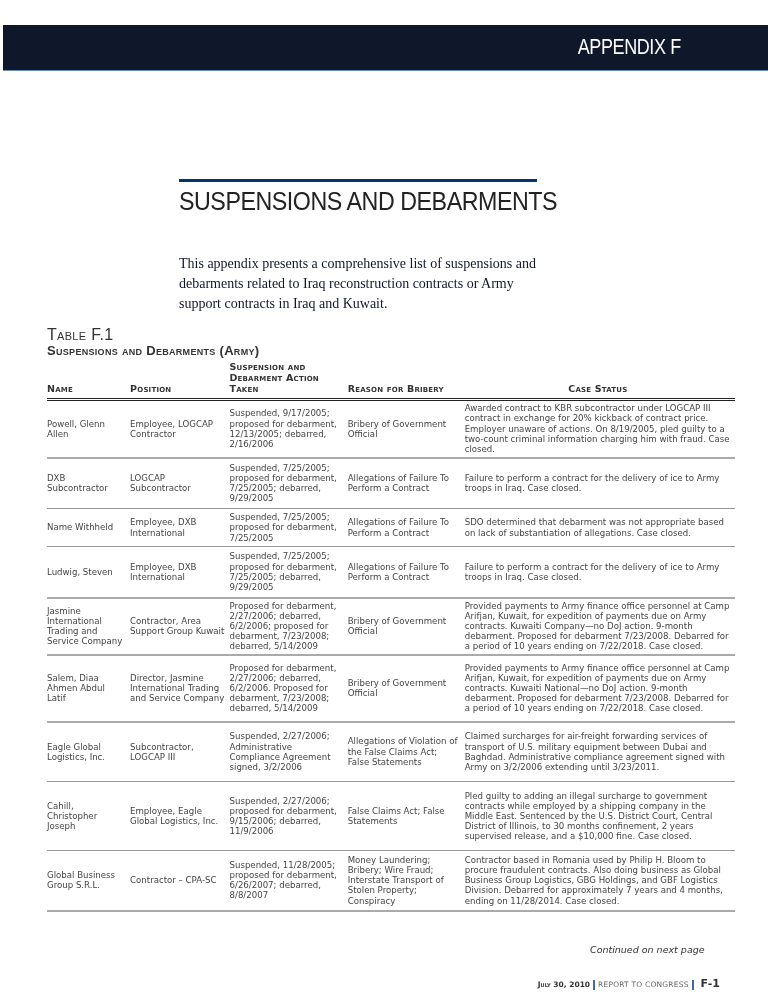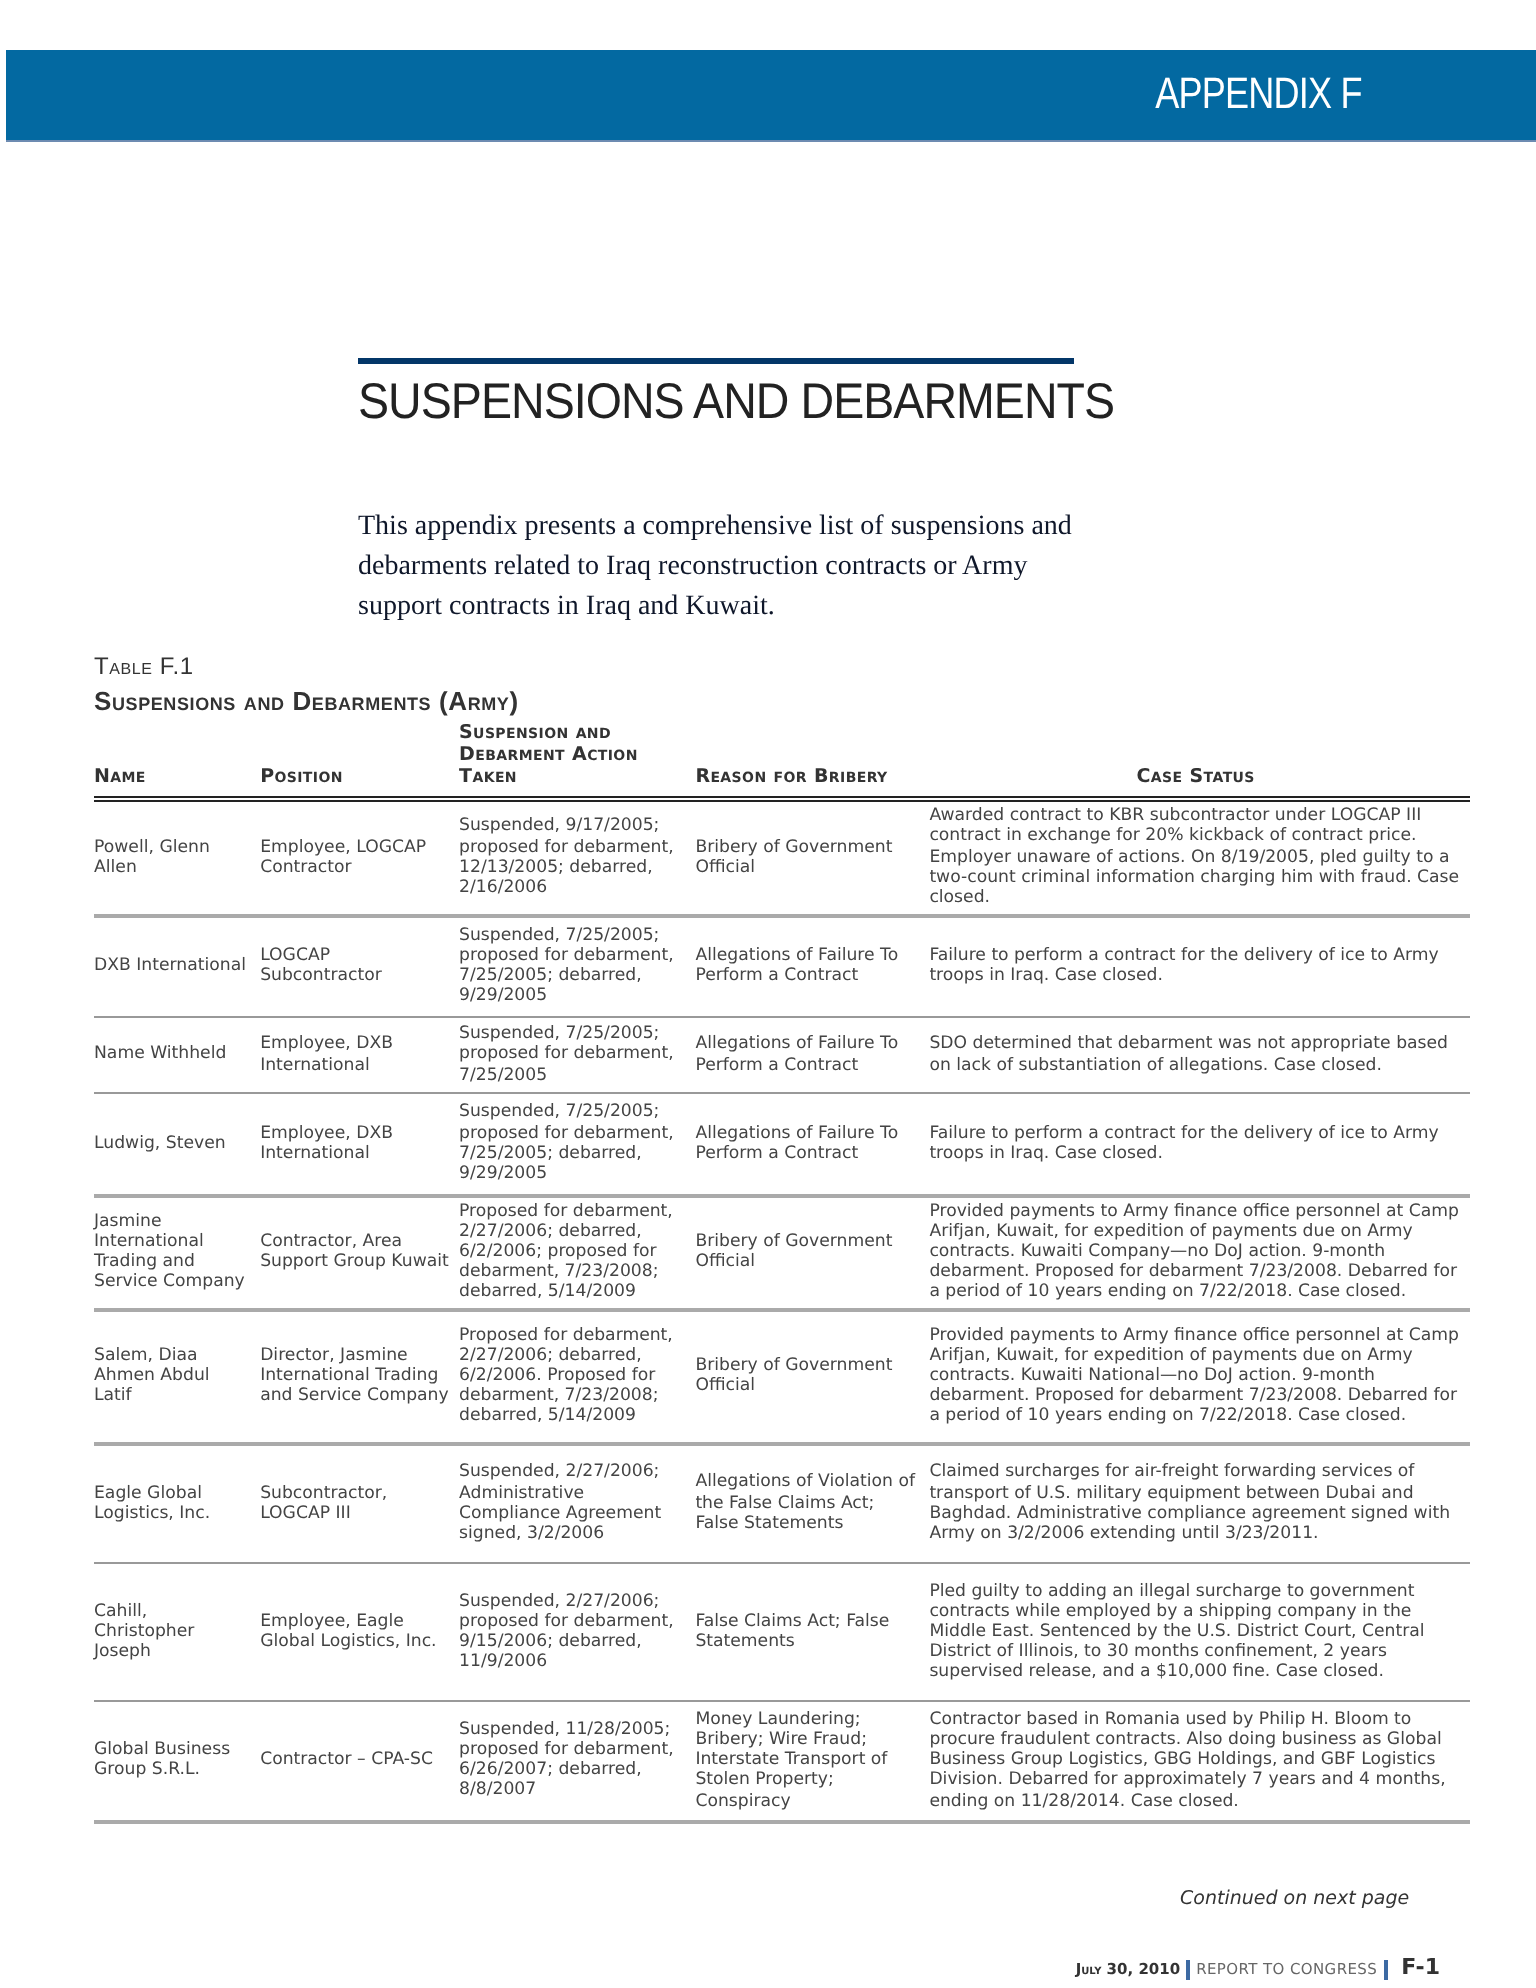--- a/index.html
+++ b/index.html
@@ -1,31 +1,31 @@
 <!DOCTYPE html>
 <html><head>
   <meta charset="utf-8">
   <style>
     html, body { margin: 0; padding: 0; background: #ffffff; }
     body { width: 768px; height: 994px; position: relative; overflow: hidden;
            font-family: "DejaVu Sans", sans-serif; color: #333; }
     .banner { position: absolute; left: 3px; top: 25px; width: 765px; height: 45px;
-              background: #0369a1; border-bottom: 1px solid #6d8bb1; }
+              background: #0f172a; border-bottom: 1px solid #6d8bb1; }
     .banner-text { position: absolute; right: 87px; top: 9px; color: #fff;
                    font-family: "Liberation Sans", sans-serif; font-size: 22px;
                    letter-spacing: -0.5px; transform: scaleX(0.82); transform-origin: right center;
                    font-weight: normal; }
     .title-rule { position: absolute; left: 179px; top: 179px; width: 358px; height: 3px; background: #033668; }
     .page-title { position: absolute; left: 179px; top: 187px; font-family: "Liberation Sans", sans-serif;
                   font-size: 25px; color: #222; letter-spacing: -0.5px; transform: scaleX(0.93);
                   transform-origin: left center; white-space: nowrap; }
     .intro { position: absolute; left: 179px; top: 254px; width: 380px;
              font-family: "Liberation Serif", serif; font-size: 14px; line-height: 20px; color: #0f172a; }
     .table-label { position: absolute; left: 47px; top: 326px; font-family: "Liberation Sans", sans-serif;
-                   font-size: 12px; color: #333; font-variant: small-caps; letter-spacing: 0.3px; }
+                   font-size: 16px; color: #333; font-variant: small-caps; letter-spacing: 0.3px; }
     .table-title { position: absolute; left: 47px; top: 343px; font-family: "Liberation Sans", sans-serif;
                    font-size: 13px; font-weight: bold; color: #333; font-variant: small-caps; letter-spacing: 0.3px; }
     table { position: absolute; left: 47px; top: 361px; width: 688px; border-collapse: collapse;
             font-family: "DejaVu Sans", sans-serif; font-size: 8.6px; line-height: 10.2px; color: #444; }
     th { font-variant: small-caps; font-weight: bold; text-align: left; vertical-align: bottom;
          font-size: 9.5px; line-height: 11px; color: #333; padding: 0 4px 4px 0; letter-spacing: 0.2px; }
     thead tr { border-bottom: 3px double #222; }
     td { vertical-align: middle; padding: 2px 4px 2px 0; }
     tbody tr { border-bottom: 1px solid #999; }
     tbody tr.thick { border-bottom: 2px solid #aaa; }
@@ -65,21 +65,21 @@
   </thead>
   <tbody>
     <tr class="thick" style="height:58px">
       <td>Powell, Glenn Allen</td>
       <td>Employee, LOGCAP Contractor</td>
       <td>Suspended, 9/17/2005; proposed for debarment, 12/13/2005; debarred, 2/16/2006</td>
       <td>Bribery of Government Official</td>
       <td>Awarded contract to KBR subcontractor under LOGCAP III contract in exchange for 20% kickback of contract price. Employer unaware of actions. On 8/19/2005, pled guilty to a two-count criminal information charging him with fraud. Case closed.</td>
     </tr>
     <tr style="height:51px">
-      <td>DXB International</td>
+      <td>DXB Subcontractor</td>
       <td>LOGCAP Subcontractor</td>
       <td>Suspended, 7/25/2005; proposed for debarment, 7/25/2005; debarred, 9/29/2005</td>
       <td>Allegations of Failure To Perform a Contract</td>
       <td>Failure to perform a contract for the delivery of ice to Army troops in Iraq. Case closed.</td>
     </tr>
     <tr style="height:38px">
       <td>Name Withheld</td>
       <td>Employee, DXB International</td>
       <td>Suspended, 7/25/2005; proposed for debarment, 7/25/2005</td>
       <td>Allegations of Failure To Perform a Contract</td>

